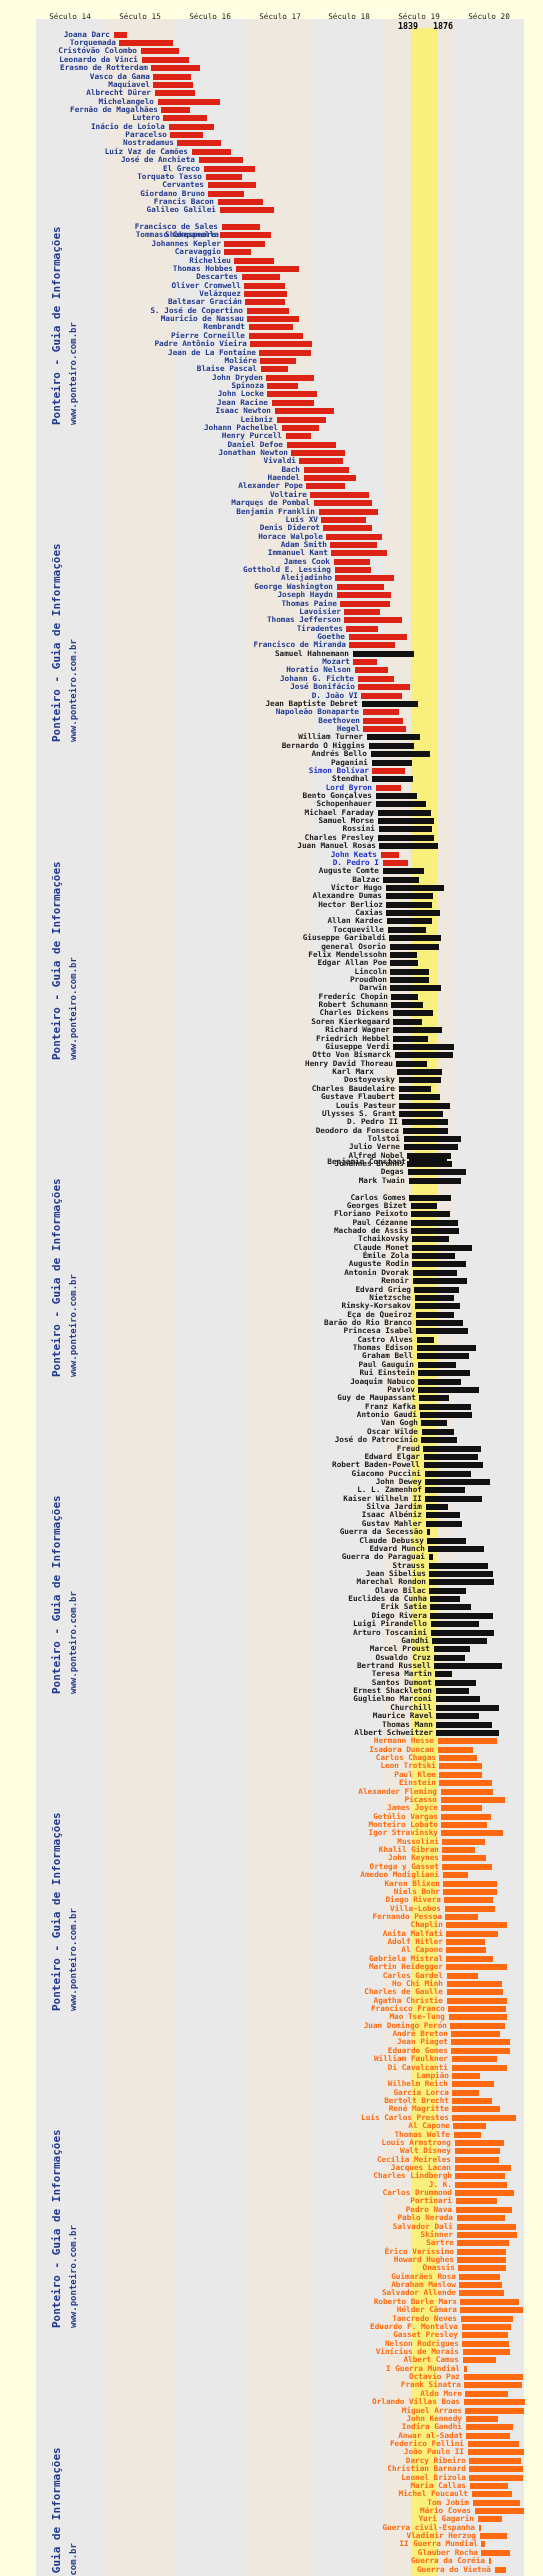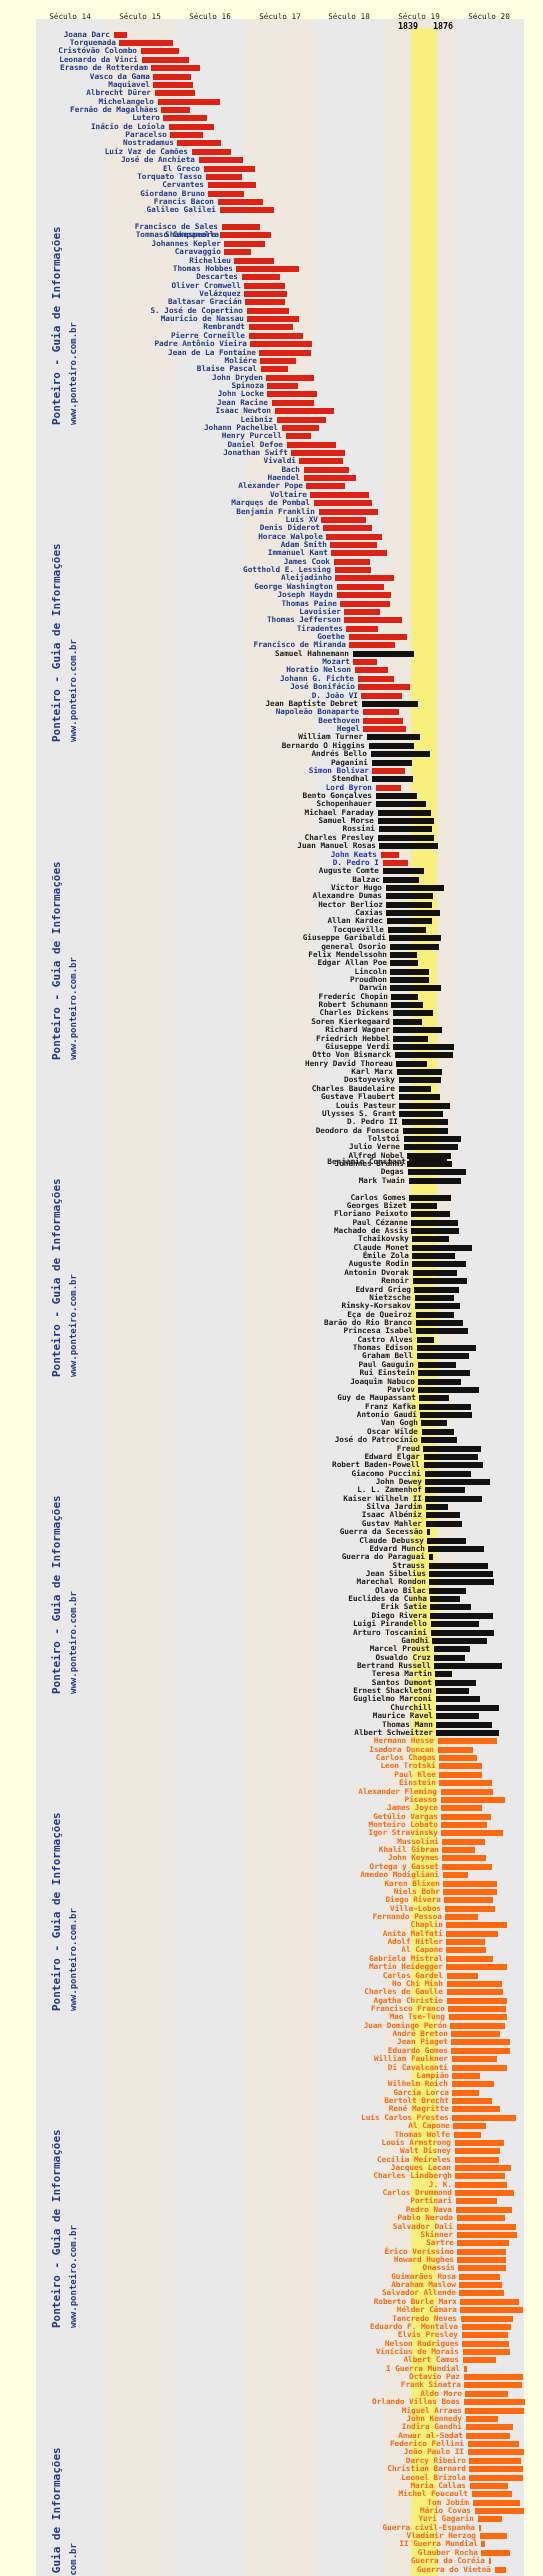--- a/index.html
+++ b/index.html
@@ -251,21 +251,21 @@
       </div>
       <div class="trow cat-early" style="top: 432px;">
         <span class="person-label" style="left: 282px;">Henry Purcell</span>
         <div class="life-bar" style="left: 286px; width: 25px;"></div>
       </div>
       <div class="trow cat-early" style="top: 441px;">
         <span class="person-label" style="left: 283px;">Daniel Defoe</span>
         <div class="life-bar" style="left: 287px; width: 49px;"></div>
       </div>
       <div class="trow cat-early" style="top: 449px;">
-        <span class="person-label" style="left: 288px;">Jonathan Swift</span>
+        <span class="person-label" style="left: 288px;">Jonathan Newton</span>
         <div class="life-bar" style="left: 291px; width: 54px;"></div>
       </div>
       <div class="trow cat-early" style="top: 457px;">
         <span class="person-label" style="left: 296px;">Vivaldi</span>
         <div class="life-bar" style="left: 299px; width: 44px;"></div>
       </div>
       <div class="trow cat-early" style="top: 466px;">
         <span class="person-label" style="left: 300px;">Bach</span>
         <div class="life-bar" style="left: 304px; width: 45px;"></div>
       </div>
@@ -547,21 +547,21 @@
       </div>
       <div class="trow cat-mid" style="top: 1051px;">
         <span class="person-label" style="left: 391px;">Otto Von Bismarck</span>
         <div class="life-bar" style="left: 395px; width: 58px;"></div>
       </div>
       <div class="trow cat-mid" style="top: 1060px;">
         <span class="person-label" style="left: 393px;">Henry David Thoreau</span>
         <div class="life-bar" style="left: 396px; width: 31px;"></div>
       </div>
       <div class="trow cat-mid" style="top: 1068px;">
-        <span class="person-label" style="left: 393px;">Karl Marx</span>
+        <span class="person-label" style="left: 374px;">Karl Marx</span>
         <div class="life-bar" style="left: 397px; width: 45px;"></div>
       </div>
       <div class="trow cat-mid" style="top: 1076px;">
         <span class="person-label" style="left: 395px;">Dostoyevsky</span>
         <div class="life-bar" style="left: 399px; width: 42px;"></div>
       </div>
       <div class="trow cat-mid" style="top: 1085px;">
         <span class="person-label" style="left: 395px;">Charles Baudelaire</span>
         <div class="life-bar" style="left: 399px; width: 32px;"></div>
       </div>
@@ -1151,21 +1151,21 @@
       </div>
       <div class="trow cat-late" style="top: 2315px;">
         <span class="person-label" style="left: 457px;">Tancredo Neves</span>
         <div class="life-bar" style="left: 461px; width: 52px;"></div>
       </div>
       <div class="trow cat-late" style="top: 2323px;">
         <span class="person-label" style="left: 458px;">Eduardo F. Montalva</span>
         <div class="life-bar" style="left: 462px; width: 49px;"></div>
       </div>
       <div class="trow cat-late" style="top: 2331px;">
-        <span class="person-label" style="left: 458px;">Elvis Presley</span>
+        <span class="person-label" style="left: 458px;">Gasset Presley</span>
         <div class="life-bar" style="left: 462px; width: 46px;"></div>
       </div>
       <div class="trow cat-late" style="top: 2340px;">
         <span class="person-label" style="left: 459px;">Nelson Rodrigues</span>
         <div class="life-bar" style="left: 462px; width: 47px;"></div>
       </div>
       <div class="trow cat-late" style="top: 2348px;">
         <span class="person-label" style="left: 459px;">Vinícius de Morais</span>
         <div class="life-bar" style="left: 463px; width: 47px;"></div>
       </div>

